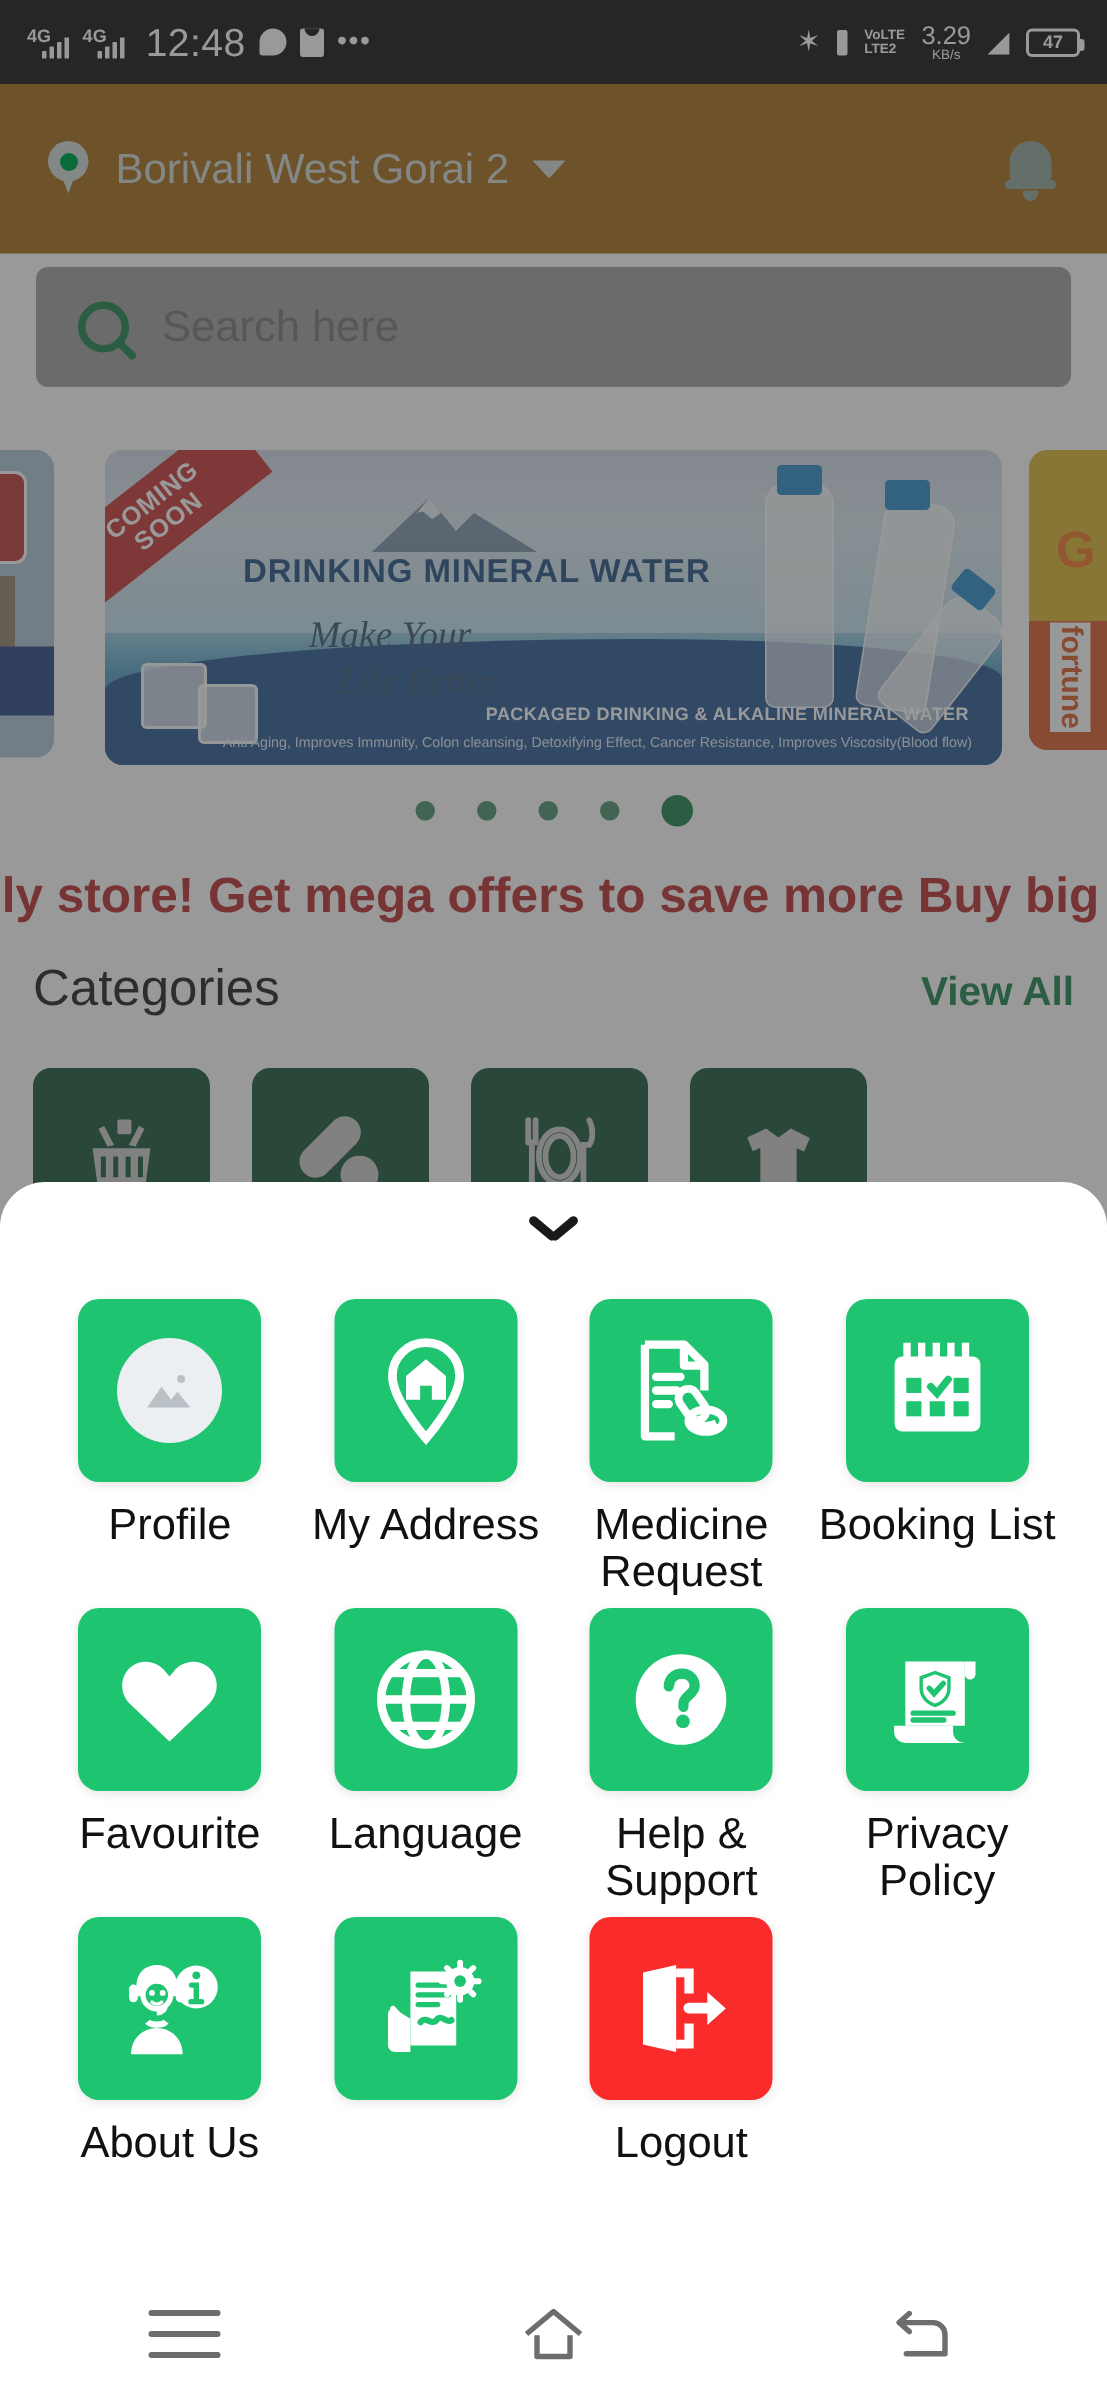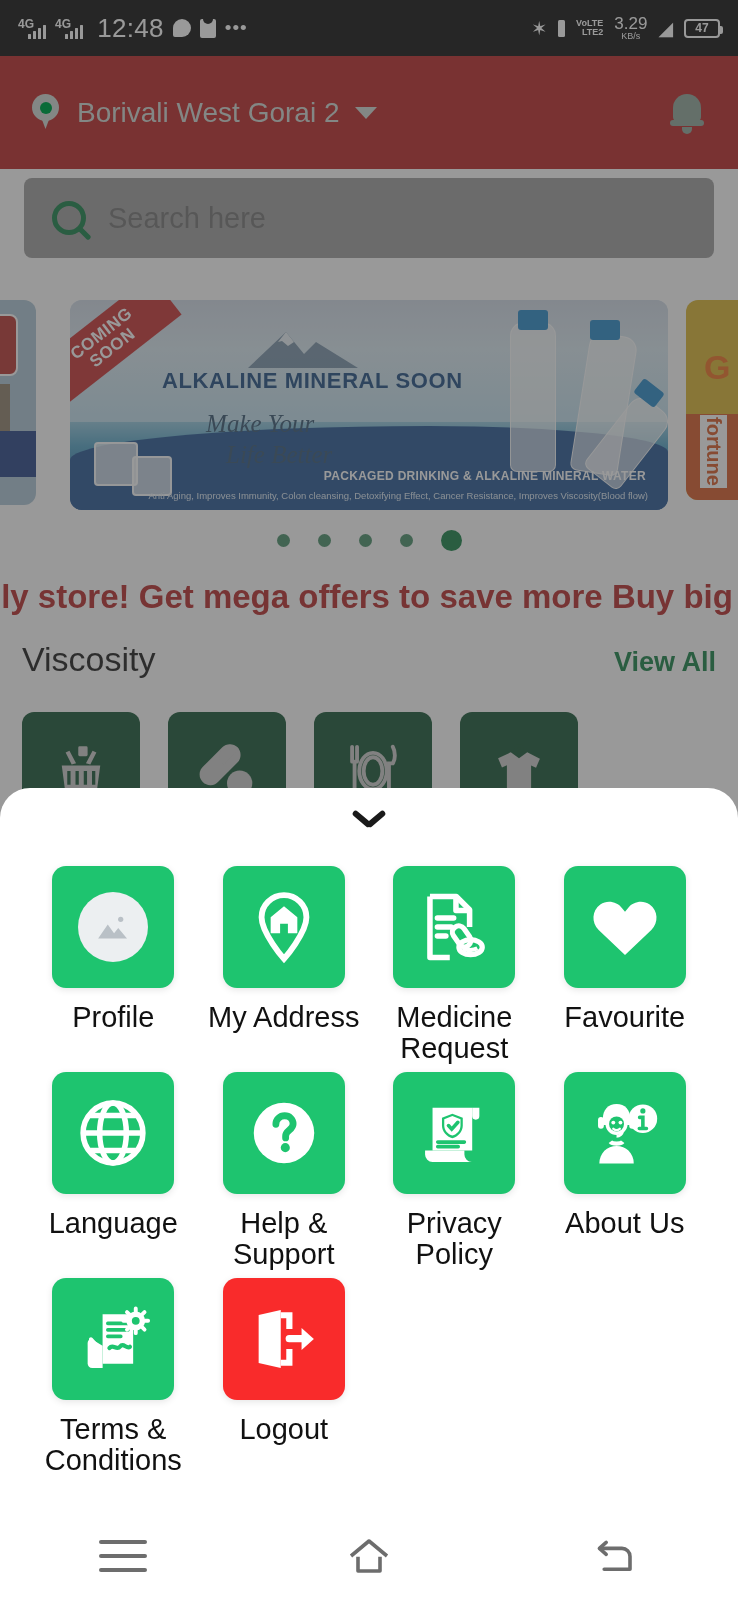--- a/index.html
+++ b/index.html
@@ -26,32 +26,32 @@
   .sig i:nth-child(1){height:5px}.sig i:nth-child(2){height:8px}
   .sig i:nth-child(3){height:11px}.sig i:nth-child(4){height:14px}
   .gtag { font-size:12px; font-weight:700; line-height:1; margin-bottom:9px; margin-right:-6px;}
   .sb-time { font-size:26px; font-weight:400; letter-spacing:.3px; margin-left:5px;}
   .ic-chat { width:18px; height:18px; background:#fff; border-radius:50% 50% 50% 2px; }
   .ic-mail { width:16px; height:19px; background:#fff; border-radius:2px; position:relative; }
   .ic-mail:after{content:"";position:absolute;top:0;left:3px;width:10px;height:5px;background:#000;border-radius:0 0 6px 6px;}
   .ic-dots { font-size:19px; line-height:0; letter-spacing:1px; }
   .ic-bt { font-size:19px; }
   .ic-simbar { width:7px;height:17px;background:#fff;border-radius:1.5px; }
-  .volte { font-size:9px; font-weight:700; line-height:9px; text-align:right; }
+  .volte { font-size:9px; font-weight:700; line-height:9px; text-align:left; }
   .netspd { text-align:center; line-height:1; }
   .netspd b { font-size:17px; font-weight:400; display:block; }
   .netspd s { font-size:9px; text-decoration:none; display:block; }
   .ic-wifi { font-size:19px; }
   .batt { width:36px;height:19px;border:2px solid #fff;border-radius:4px;position:relative;
           font-size:12px;display:flex;align-items:center;justify-content:center;font-weight:700; }
   .batt:after{content:"";position:absolute;right:-5px;top:5px;width:3px;height:8px;background:#fff;border-radius:0 2px 2px 0;}
 
   .appbar {
     position:absolute; top:56px; left:0; width:738px; height:113px;
-    background:#b91c1c; display:flex; align-items:center; padding:0 32px;
+    background:#a16207; display:flex; align-items:center; padding:0 32px;
   }
   .loc-pin { width:27px; height:37px; position:relative; flex:none; }
   .loc-pin:before{content:"";position:absolute;top:0;left:0;width:27px;height:27px;border-radius:50%;background:#cfd8d2;}
   .loc-pin:after{content:"";position:absolute;top:19px;left:7.5px;width:12px;height:16px;background:#cfd8d2;
                  clip-path:polygon(0 0,100% 0,50% 100%);}
   .loc-dot{position:absolute;top:7.5px;left:7.5px;width:12px;height:12px;border-radius:50%;background:#096b38;z-index:2;}
   .loc-text { color:#cfd8d2; font-size:28px; margin-left:18px; }
   .caret-dn { width:0;height:0;border-left:11px solid transparent;border-right:11px solid transparent;
               border-top:12px solid #cfd8d2; margin-left:16px; }
   .bell { margin-left:auto; width:38px; height:42px; position:relative; }
@@ -179,21 +179,21 @@
           <div class="bn-cap" style="right:120px;top:10px;width:30px;height:20px;"></div>
           <div class="bn-btl" style="right:40px;top:34px;width:48px;height:140px;transform:rotate(9deg);"></div>
           <div class="bn-cap" style="right:48px;top:20px;width:30px;height:20px;"></div>
           <div class="bn-btl" style="right:18px;top:96px;width:44px;height:92px;transform:rotate(38deg);"></div>
           <div class="bn-cap" style="right:6px;top:84px;width:26px;height:18px;transform:rotate(38deg);"></div>
 
           <div class="bn-ice" style="left:24px;bottom:24px;width:44px;height:44px;"></div>
           <div class="bn-ice" style="left:62px;bottom:14px;width:40px;height:40px;"></div>
 
           <div class="bn-ribbon">COMING<br>SOON</div>
-          <div class="bn-title">ALKALINE MINERAL SOON</div>
+          <div class="bn-title">DRINKING MINERAL WATER</div>
           <div class="bn-tag">
             <span>Make Your</span><br>
             <span style="margin-left:38px;display:inline-block">Life Better</span>
           </div>
           <div class="bn-foot">PACKAGED DRINKING &amp; ALKALINE MINERAL WATER</div>
           <div class="bn-sub">Anti Aging,  Improves Immunity,  Colon cleansing,  Detoxifying Effect,  Cancer Resistance,  Improves Viscosity(Blood flow)</div>
         </div>
 
         <div class="cc right">
           <div class="cc-g">G</div>
@@ -208,21 +208,21 @@
         <span class="dot"></span>
         <span class="dot"></span>
         <span class="dot active"></span>
       </div>
 
       <div class="marquee">
         <span>lly store! Get mega offers to save more Buy big ,s</span>
       </div>
 
       <div class="cat-head">
-        <div class="cat-title">Viscosity</div>
+        <div class="cat-title">Categories</div>
         <div class="cat-viewall">View All</div>
       </div>
 
       <div class="cat-row">
         <div class="cat-tile">
           <svg width="66" height="66" viewBox="0 0 24 24" fill="currentColor">
             <path d="M5 10h14l-1.2 9H6.2L5 10zm2 2v5h1.2v-5H7zm3 0v5h1.2v-5H10zm3 0v5h1.2v-5H13zm3 0v5h1.2v-5H16z"></path>
             <path d="M8.6 9.6 6.4 5.3l1.4-.7 2.4 4.6zM15.4 9.6l2.2-4.3-1.4-.7-2.4 4.6z"></path>
             <rect x="11" y="3" width="3.4" height="3.6" rx=".5"></rect>
           </svg>
@@ -348,20 +348,39 @@
             <path d="M12.6 2.6v4.3h4.2" fill="none" stroke="#fff" stroke-width="1.7" stroke-linejoin="round"></path>
             <path d="M6.9 9.2h5M6.9 12h4.2M6.9 14.8h2.6" stroke="#fff" stroke-width="1.7" stroke-linecap="round"></path>
             <rect x="12.4" y="11.4" width="3.9" height="7" rx="1.95" transform="rotate(-35 14.3 14.9)" fill="none" stroke="#fff" stroke-width="1.6"></rect>
             <ellipse cx="17.1" cy="18.2" rx="3.6" ry="2.3" fill="none" stroke="#fff" stroke-width="1.6"></ellipse>
             <path d="M14.9 18.6c.7.6 2.9.7 4.3 0" stroke="#fff" stroke-width="1.3" fill="none"></path>
           </svg>
         </div>
         <div class="cell-label">Medicine Request</div>
       </div>
 
+      <div class="cell">
+        <div class="tile">
+          <svg class="ti" viewBox="0 0 24 24" fill="#fff">
+            <rect x="3.2" y="5" width="17.6" height="15.4" rx="1.6"></rect>
+            <rect x="5" y="2.2" width="1.5" height="4"></rect>
+              <rect x="8" y="2.2" width="1.5" height="4"></rect>
+            <rect x="11" y="2.2" width="1.5" height="4"></rect>
+              <rect x="14" y="2.2" width="1.5" height="4"></rect>
+            <rect x="17" y="2.2" width="1.5" height="4"></rect>
+            <rect x="5.6" y="9.4" width="3.1" height="3.1" fill="#1ec46f"></rect>
+            <rect x="15.3" y="9.4" width="3.1" height="3.1" fill="#1ec46f"></rect>
+            <path d="M10.6 11.2 11.9 12.6 14.2 9.7" stroke="#1ec46f" stroke-width="1.5" fill="none" stroke-linecap="round"></path>
+            <rect x="5.6" y="14.2" width="3.1" height="3.1" fill="#1ec46f"></rect>
+            <rect x="10.4" y="14.2" width="3.1" height="3.1" fill="#1ec46f"></rect>
+            <rect x="15.3" y="14.2" width="3.1" height="3.1" fill="#1ec46f"></rect>
+          </svg>
+        </div>
+        <div class="cell-label">Booking List</div>
+      </div>
 
       <div class="cell">
         <div class="tile">
           <svg class="ti" viewBox="0 0 24 24" fill="#fff">
             <path d="M12 20.6 3.9 12.9C1.6 10.7 1.8 6.9 4.4 5.1c2.2-1.5 5.1-.9 6.7 1.1l.9 1.1.9-1.1c1.6-2 4.5-2.6 6.7-1.1 2.6 1.8 2.8 5.6.5 7.8z"></path>
           </svg>
         </div>
         <div class="cell-label">Favourite</div>
       </div>
 
@@ -431,21 +450,20 @@
             <path d="M10.4 7.2h6.2M10.4 9.2h6.2M10.4 11.2h4" stroke="#1ec46f" stroke-width="1.1" stroke-linecap="round"></path>
             <rect x="10.2" y="6" width="3.6" height="1.4" fill="#1ec46f" opacity=".0"></rect>
             <path d="M10.9 14.8c1.1-1.5 2.2.9 3.3-.5 1-1.3 2 .9 3 .1" stroke="#1ec46f" stroke-width="1.3" fill="none" stroke-linecap="round"></path>
             <circle cx="19" cy="6.4" r="2.9" fill="#fff"></circle>
             <circle cx="19" cy="6.4" r="1.2" fill="#1ec46f"></circle>
             <path d="M19 2.6v1.1M19 9.1v1.1M15.2 6.4h1.1M21.7 6.4h1.1M16.3 3.7l.8.8M20.9 8.3l.8.8M21.7 3.7l-.8.8M17.1 8.3l-.8.8" stroke="#fff" stroke-width="1.2" stroke-linecap="round"></path>
             <path d="M4.2 13.2c0-.9.8-1.4 1.5-1l3.1 1.9v6.8H5.6c-.8 0-1.4-.6-1.4-1.4z" fill="#fff"></path>
             <path d="M6.1 14.4c-.6-.6-1.5-1.5-1.5-2.3 0-.6.7-.9 1.1-.4l1.7 1.9" fill="#fff"></path>
           </svg>
         </div>
-        <div class="cell-label">Terms &amp; Conditions</div>
       </div>
 
       <div class="cell">
         <div class="tile danger">
           <svg class="ti" viewBox="0 0 24 24">
             <path d="M4.2 4.6 11 3.1v17.8l-6.8-1.5z" fill="#fff"></path>
             <path d="M11 3.8h3.6v5.1h-1.9V5.6H11zM11 20.2h3.6v-5.1h-1.9v3.3H11z" fill="#fff"></path>
             <path d="M13.6 11.9h5.2" stroke="#fff" stroke-width="2.2" stroke-linecap="round"></path>
             <path d="M17.4 8.6 21.2 12l-3.8 3.4z" fill="#fff"></path>
           </svg>

